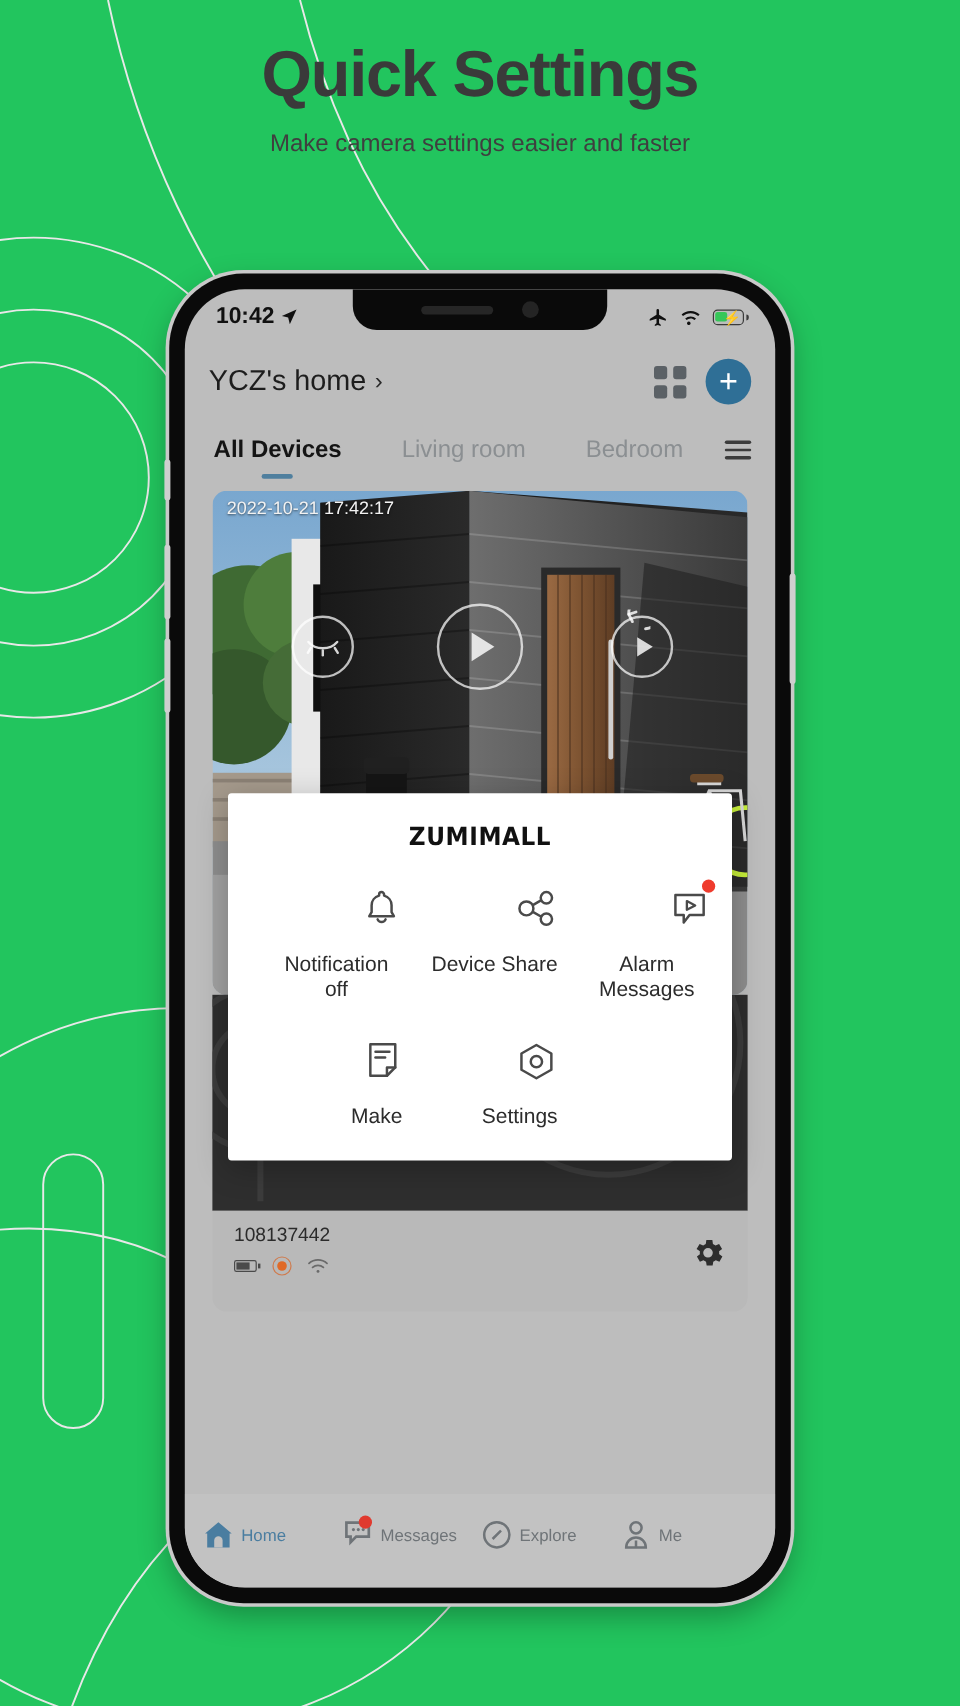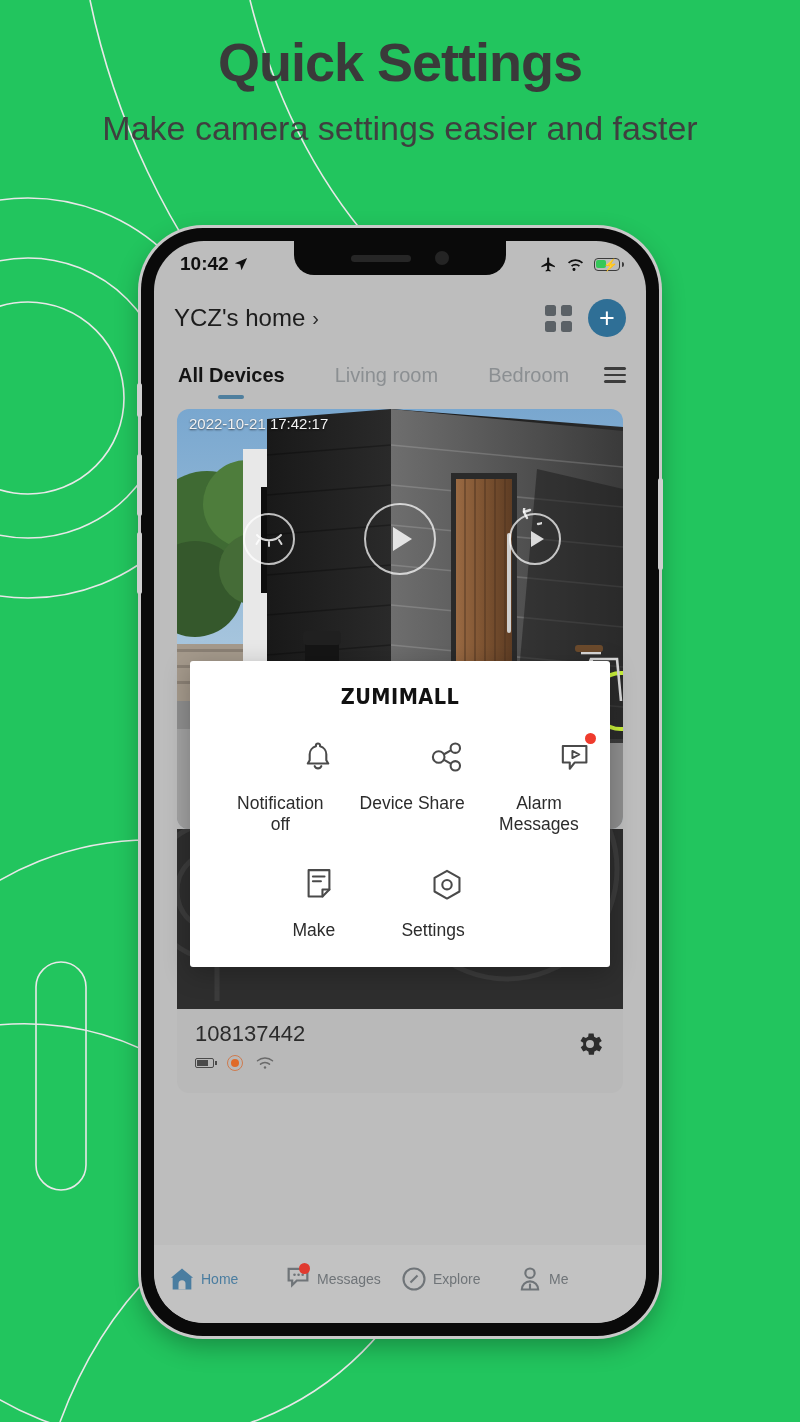--- a/index.html
+++ b/index.html
@@ -14,21 +14,21 @@
   
   .bg-art { position:absolute; left:0; top:0; width:800px; height:1422px; pointer-events:none; }
 
   
   .hero { position:absolute; left:0; top:34px; width:800px; text-align:center; }
   .hero-title {
     font-size:54px; font-weight:bold; color:#3a3a3a; letter-spacing:-1px;
     line-height:1.05;
   }
   .hero-sub {
-    margin-top:18px; font-size:34px; color:#3f3f3f; font-weight:400;
+    margin-top:18px; font-size:20px; color:#3f3f3f; font-weight:400;
   }
 
   
   .phone {
     position:absolute; left:141px; top:228px;
     width:518px; height:1108px;
     border-radius:62px;
     background:#0a0a0a;
     box-shadow:0 0 0 3px #c9c9c9, 0 10px 26px rgba(0,0,0,.30);
   }
@@ -127,21 +127,21 @@
     position:absolute; left:23px; top:588px; width:446px; height:180px;
     background:#2e2e2e; overflow:hidden;
   }
 
   
   .device-card {
     position:absolute; left:23px; top:768px; width:446px; height:84px;
     background:#b9b9b9; border-bottom-left-radius:12px; border-bottom-right-radius:12px;
     padding:12px 18px; display:flex; align-items:flex-start; justify-content:space-between;
   }
-  .dev-name { font-size:22px; color:#2b2b2b;text-align:center; }
+  .dev-name { font-size:16px; color:#2b2b2b;text-align:center; }
   .dev-icons { display:flex; align-items:center; gap:13px; margin-top:8px; }
 
   
   .bottom-nav {
     position:absolute; left:0; bottom:0; width:100%; height:78px;
     background:#c2c2c2; display:flex; align-items:center;
     padding:0 14px 10px; border-bottom-left-radius:50px; border-bottom-right-radius:50px;
   }
   .nav-item { flex:1; display:flex; align-items:center; gap:5px; position:relative; }
   .nav-label { font-size:14px; color:#6f7478; }

